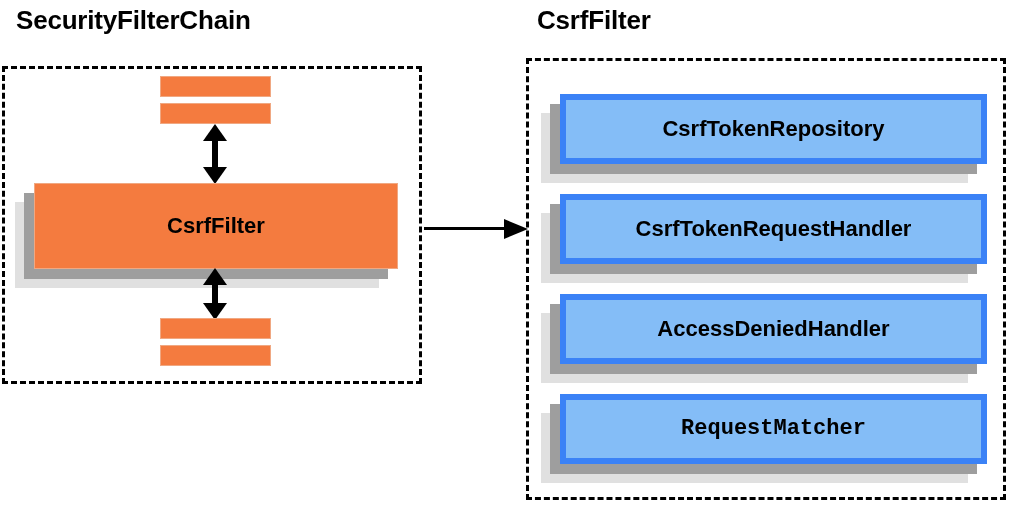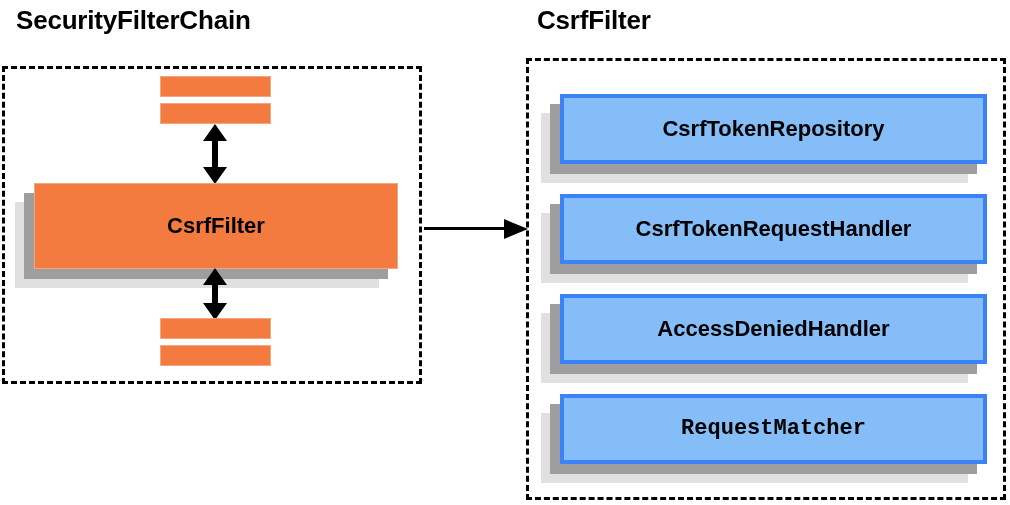--- a/index.html
+++ b/index.html
@@ -77,21 +77,21 @@
   }
 
   
   .orange .face {
     background: #f47b3f;
     border: 1px solid #f0a882;
   }
   
   .blue .face {
     background: #84bdf7;
-    border: 4px solid #3b82f6;
+    border: 6px solid #3b82f6;
   }
 
   
   #filter-bar-top-1    { left: 160px; top: 76px;  width: 111px; height: 21px; }
   #filter-bar-top-2    { left: 160px; top: 103px; width: 111px; height: 21px; }
   #filter-bar-bottom-1 { left: 160px; top: 318px; width: 111px; height: 21px; }
   #filter-bar-bottom-2 { left: 160px; top: 345px; width: 111px; height: 21px; }
 
   #csrf-filter-box { left: 34px; top: 183px; width: 364px; height: 86px; }
 

